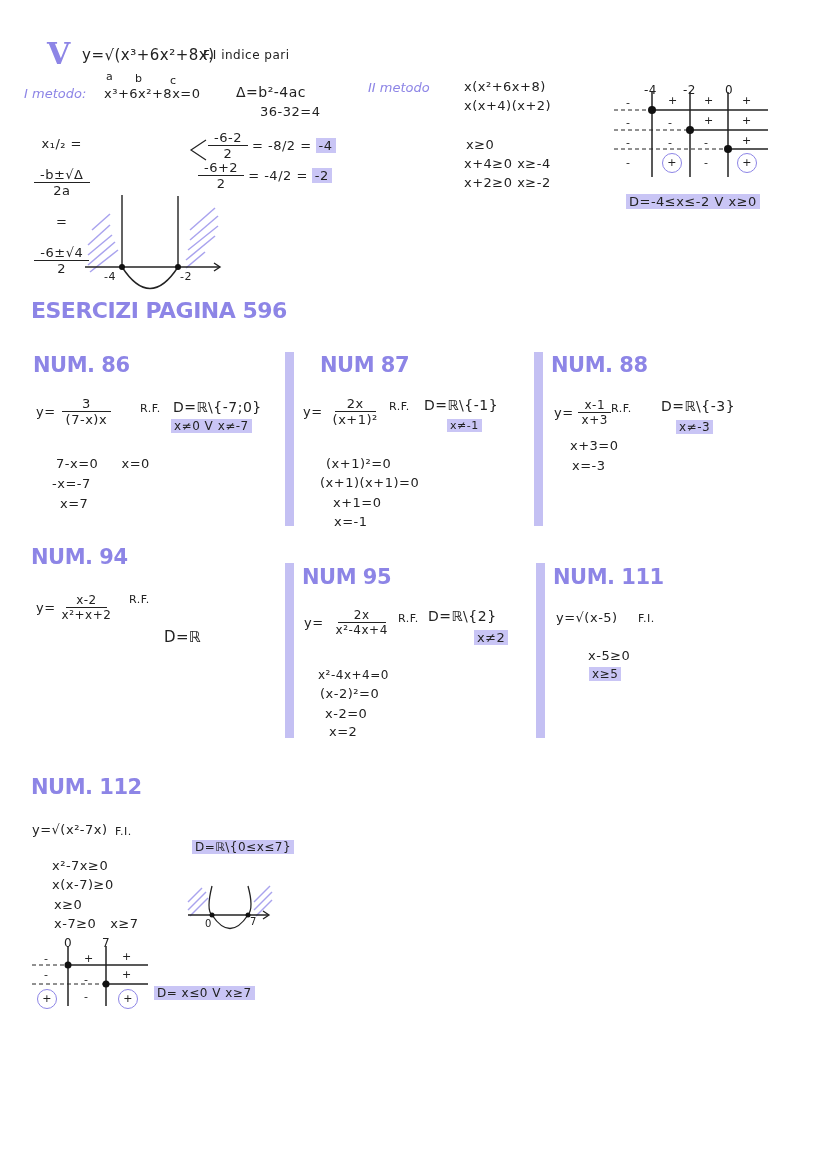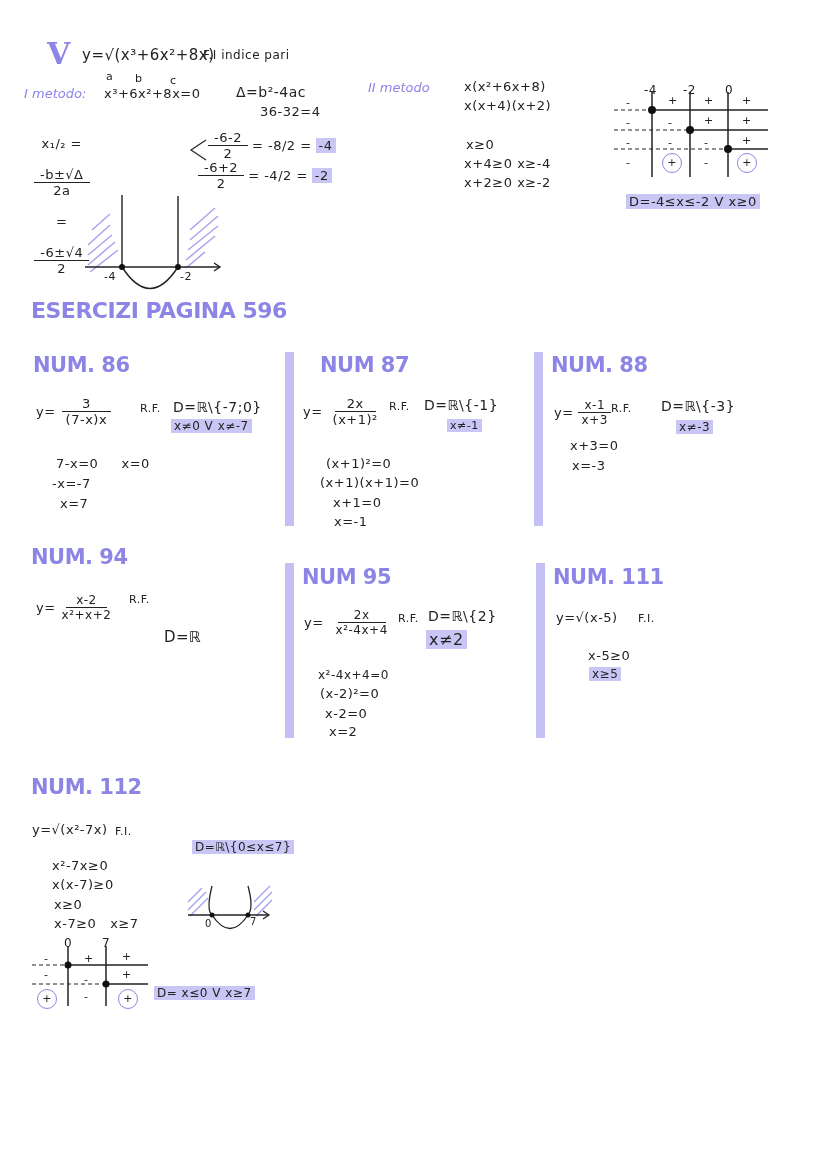--- a/index.html
+++ b/index.html
@@ -201,21 +201,21 @@
 <div class="abs title num-title" style="left:302px;top:565px;">NUM 95</div>
 <div class="abs hw" style="left:304px;top:608px;display:flex;align-items:center;gap:8px;">
   <span>y=</span>
   <span class="frac" style="font-size:12px;">
       <span class="num" style="padding:0 16px;">2x</span>
       <span class="den">x²-4x+4</span>
     </span>
 </div>
 <div class="abs hw" style="left:398px;top:612px;font-size:11px;">R.F.</div>
 <div class="abs hw" style="left:428px;top:608px;font-size:14px;">D=ℝ\{2}</div>
-<div class="abs hw hl" style="left:426px;top:630px;font-size:16px;">x≠2</div>
+<div class="abs hw hl" style="left:474px;top:630px;font-size:13px;">x≠2</div>
 <div class="abs hw" style="left:318px;top:668px;font-size:12px;">x²-4x+4=0</div>
 <div class="abs hw" style="left:320px;top:686px;">(x-2)²=0</div>
 <div class="abs hw" style="left:325px;top:706px;">x-2=0</div>
 <div class="abs hw" style="left:329px;top:724px;">x=2</div>
 
 <div class="abs title num-title" style="left:553px;top:565px;">NUM. 111</div>
 <div class="abs hw" style="left:556px;top:610px;">y=√(x-5)</div>
 <div class="abs hw" style="left:638px;top:612px;font-size:11px;">F.I.</div>
 <div class="abs hw" style="left:588px;top:648px;">x-5≥0</div>
 <div class="abs hw hl" style="left:589px;top:667px;font-size:12px;">x≥5</div>

